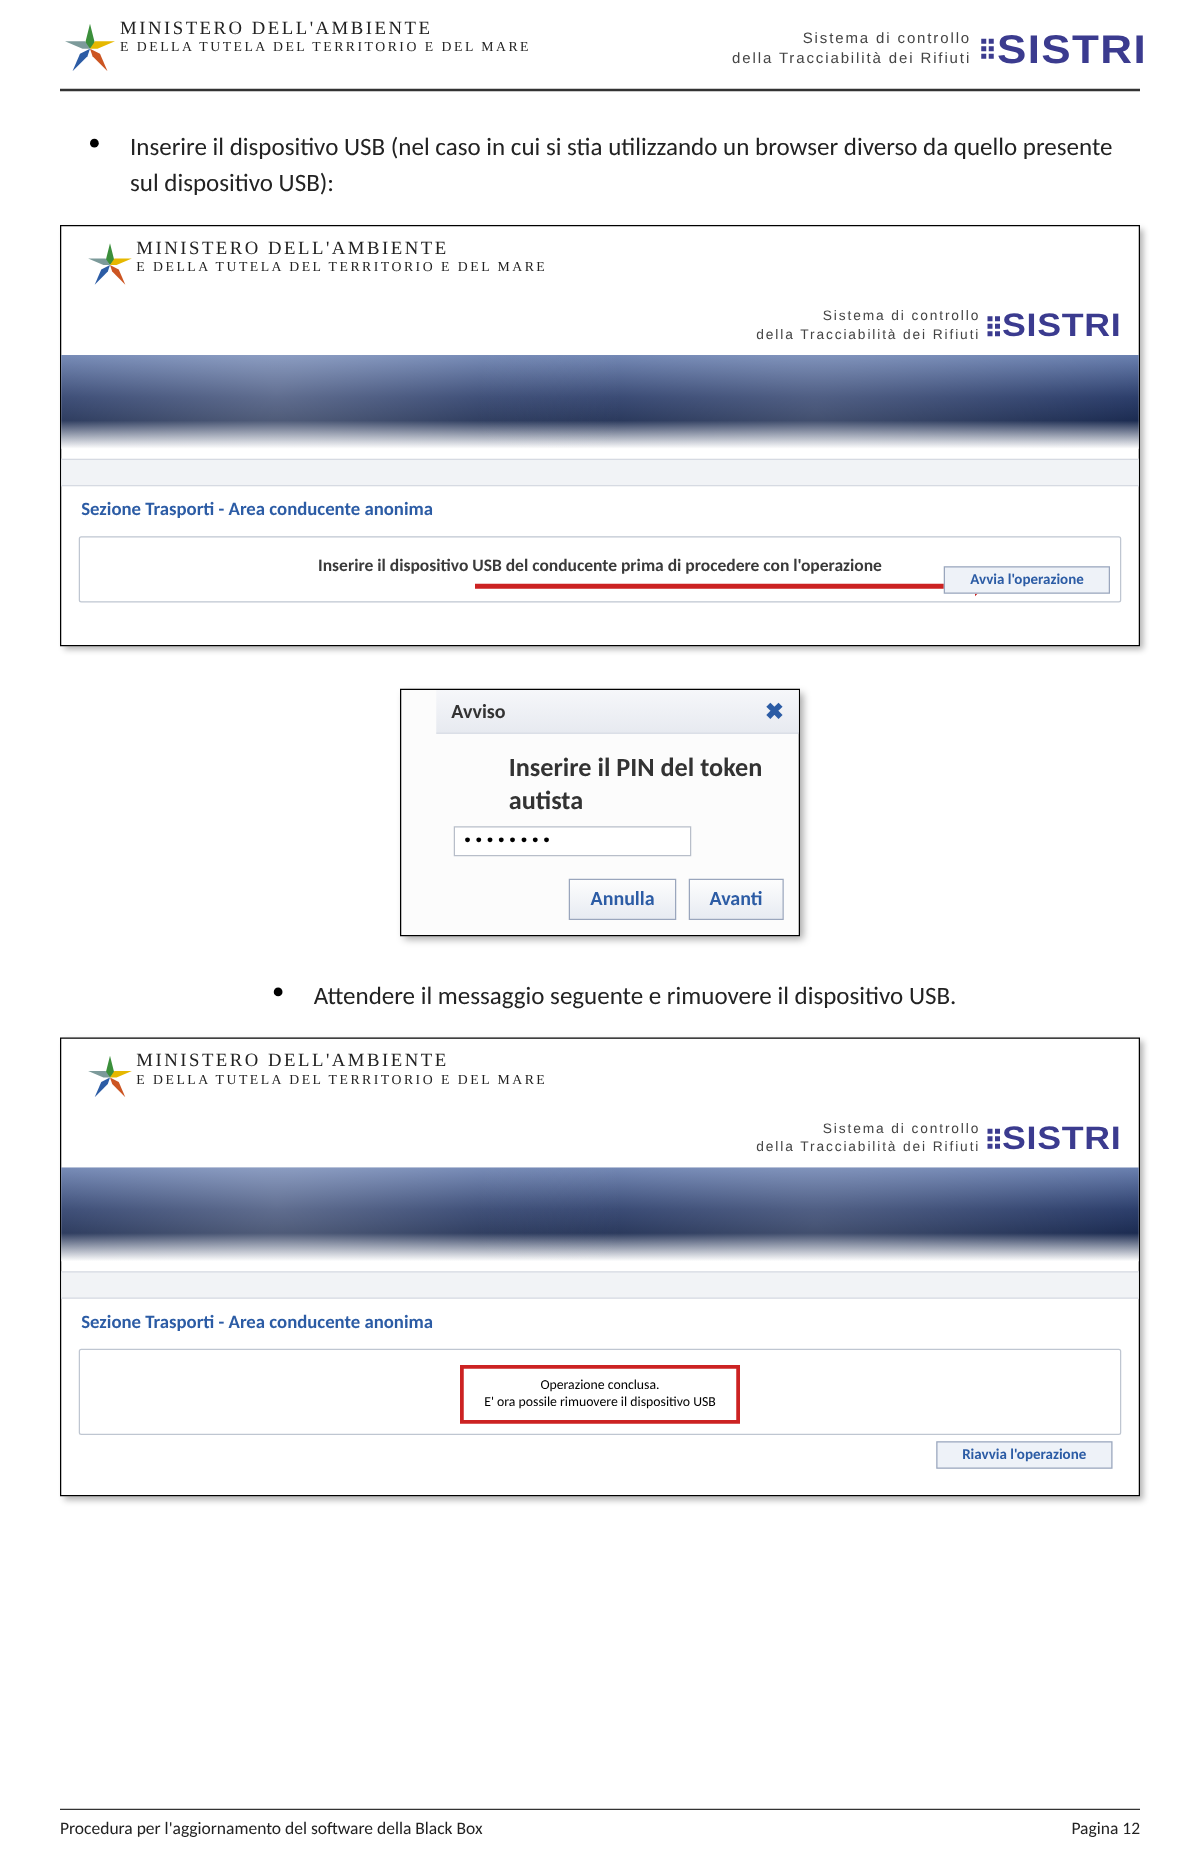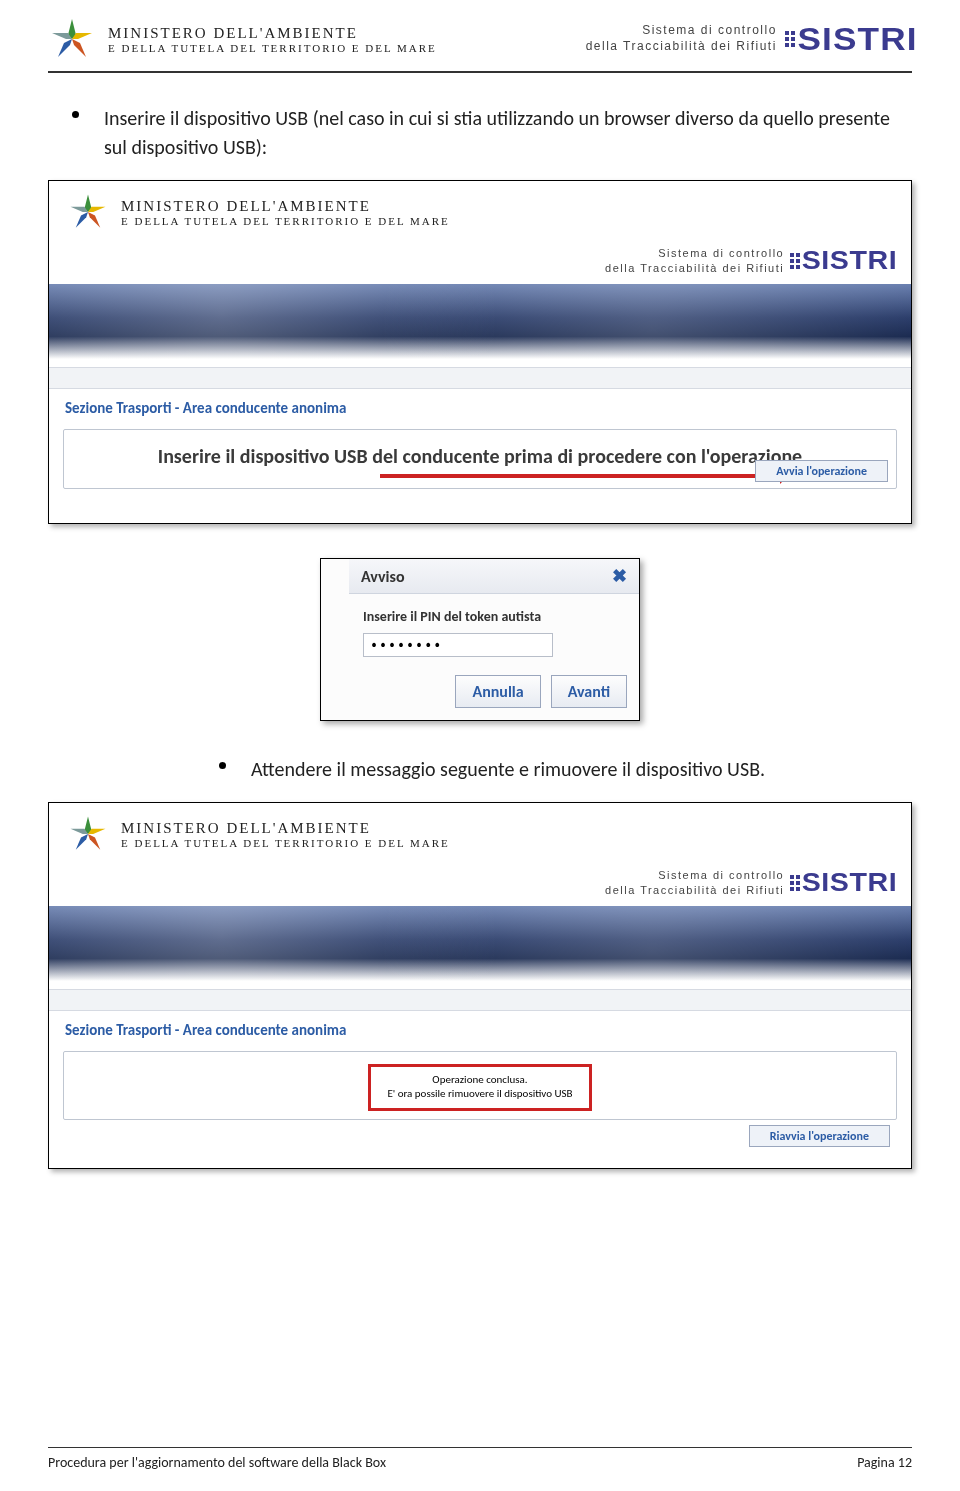--- a/index.html
+++ b/index.html
@@ -1,19 +1,19 @@
 <!DOCTYPE html>
 <html><head>
 <meta charset="utf-8">
 <style>
   * { box-sizing: border-box; margin: 0; padding: 0; }
   body { font-family: Calibri, Arial, sans-serif; width: 960px; background: #fff; color: #222; }
   .page { width: 960px; min-height: 1491px; position: relative; padding: 0 48px; }
   .top-header { display: flex; align-items: center; justify-content: space-between; padding: 15px 0 8px; border-bottom: 2px solid #333; }
-  .hdr-left { display: flex; align-items: center; gap: 12px; }
+  .hdr-left { display: flex; align-items: flex-start; }
   .hdr-right { display: flex; align-items: center; gap: 8px; }
   .star-logo { width: 48px; height: 48px; flex: 0 0 auto; }
   .ministero { font-family: "Times New Roman", serif; font-size: 15px; letter-spacing: 2px; color: #222; }
   .ministero .sub { font-size: 11px; letter-spacing: 2px; }
   .sistri-text { font-family: Arial, sans-serif; font-size: 12px; letter-spacing: 1.5px; color: #444; text-align: right; line-height: 1.3; }
   .sistri-logo { font-family: Impact, Arial Black, sans-serif; font-size: 32px; font-weight: 900; color: #3b3b8f; letter-spacing: 1px; transform: scaleX(1.1); }
   .dots { display: flex; flex-direction: column; gap: 2px; }
   .dots .row { display: flex; gap: 2px; }
   .dots .sq { width: 4px; height: 4px; background: #3b3b8f; }
   .content { padding-top: 25px; }
@@ -23,31 +23,31 @@
   .shot { border: 1px solid #000; box-shadow: 3px 3px 5px rgba(0,0,0,.3); background: #fff; margin: 0 0 30px 0; }
   .shot-wide { width: 100%; }
   .shot-inner-hdr { display: flex; align-items: center; justify-content: space-between; padding: 10px 18px 6px; }
   .wave { height: 75px; background: linear-gradient(180deg, #6a80b0 0%, #2b3d6a 45%, #1a2a50 70%, rgba(255,255,255,1) 100%); position: relative; overflow: hidden; }
   .wave::before { content: ""; position: absolute; inset: 0; background: radial-gradient(circle at 20% 40%, rgba(255,255,255,.25), transparent 40%), radial-gradient(circle at 70% 60%, rgba(255,255,255,.18), transparent 45%); }
   .sistri-right { display: flex; align-items: center; gap: 6px; justify-content: flex-end; padding: 6px 18px 8px; }
   .sistri-logo-sm { font-family: Impact, Arial Black, sans-serif; font-size: 26px; font-weight: 900; color: #3b3b8f; letter-spacing: .5px; transform: scaleX(1.1); }
   .band { background: #f1f3f6; height: 22px; border-top: 1px solid #d6dae2; border-bottom: 1px solid #d6dae2; margin-top: 8px; }
   .section-title { color: #2c5ca5; font-weight: 700; font-size: 15px; padding: 10px 16px 8px; }
   .panel { margin: 4px 14px 34px; border: 1px solid #bfc6d1; border-radius: 2px; padding: 14px 10px 10px; position: relative; }
-  .panel .msg { text-align: center; color: #3a3a3a; font-size: 20px; font-weight: 600; padding-bottom: 10px; }
+  .panel .msg { text-align: center; color: #3a3a3a; font-size: 14px; font-weight: 600; padding-bottom: 10px; }
   .arrow { position: absolute; left: 38%; right: 110px; bottom: 10px; height: 4px; background: #cc2222; }
   .arrow::after { content: ""; position: absolute; right: -10px; top: -6px; border: 8px solid transparent; border-left-color: #cc2222; }
   .btn { display: inline-block; border: 1px solid #9aa6bd; background: #eef2f8; padding: 3px 20px; font-size: 12px; color: #2c5ca5; font-weight: 600; cursor: pointer; }
   .btn-right { position: absolute; right: 8px; bottom: 6px; }
   .dialog-wrap { display: flex; justify-content: center; padding: 4px 0 28px; }
   .dialog { width: 320px; border: 1px solid #000; box-shadow: 3px 3px 6px rgba(0,0,0,.35); background: #fcfcfc; padding-left: 28px; }
   .dlg-title { display: flex; justify-content: space-between; align-items: center; padding: 6px 12px; background: linear-gradient(#f6f7fa,#e7eaf0); border-bottom: 1px solid #cfd5df; font-weight: 700; color: #333; }
   .dlg-close { color: #2c5ca5; font-weight: 900; font-size: 18px; cursor: pointer; }
   .dlg-body { padding: 14px 14px 10px; }
-  .dlg-body .lbl { color: #333; font-weight: 700; font-size: 14px; margin-bottom: 8px; }
+  .dlg-body .lbl { color: #333; font-weight: 700; font-size: 21px; margin-bottom: 8px; margin-left: 44px; }
   .dlg-input { width: 190px; height: 24px; border: 1px solid #b8bec9; padding: 2px 6px; font-family: monospace; letter-spacing: 1px; }
   .dlg-actions { display: flex; justify-content: flex-end; gap: 10px; padding: 8px 12px 12px; }
   .dlg-btn { border: 1px solid #9aa6bd; background: linear-gradient(#fdfdfd,#e7ebf2); padding: 6px 16px; font-weight: 700; color: #2c5ca5; cursor: pointer; }
   .panel2 { margin: 4px 14px 48px; border: 1px solid #bfc6d1; border-radius: 2px; padding: 12px 10px 8px; position: relative; text-align: center; }
   .redbox { display: inline-block; border: 3px solid #cc2222; padding: 6px 16px; color: #000000; font-weight: 400; font-size: 11px; line-height: 1.3; }
   .btn-right2 { position: absolute; right: 6px; bottom: -28px; }
   .footer { position: absolute; left: 48px; right: 48px; bottom: 20px; border-top: 1px solid #333; padding-top: 6px; display: flex; justify-content: space-between; font-size: 14px; color: #222; }
 </style>
 </head>
 <body>

